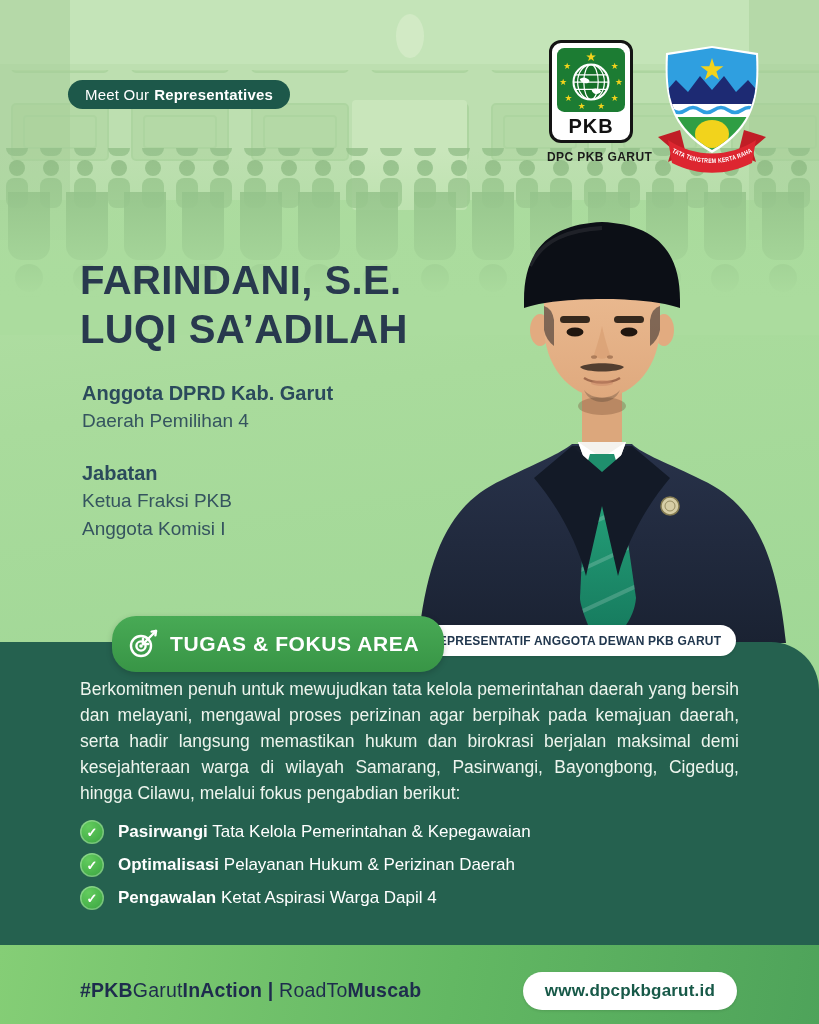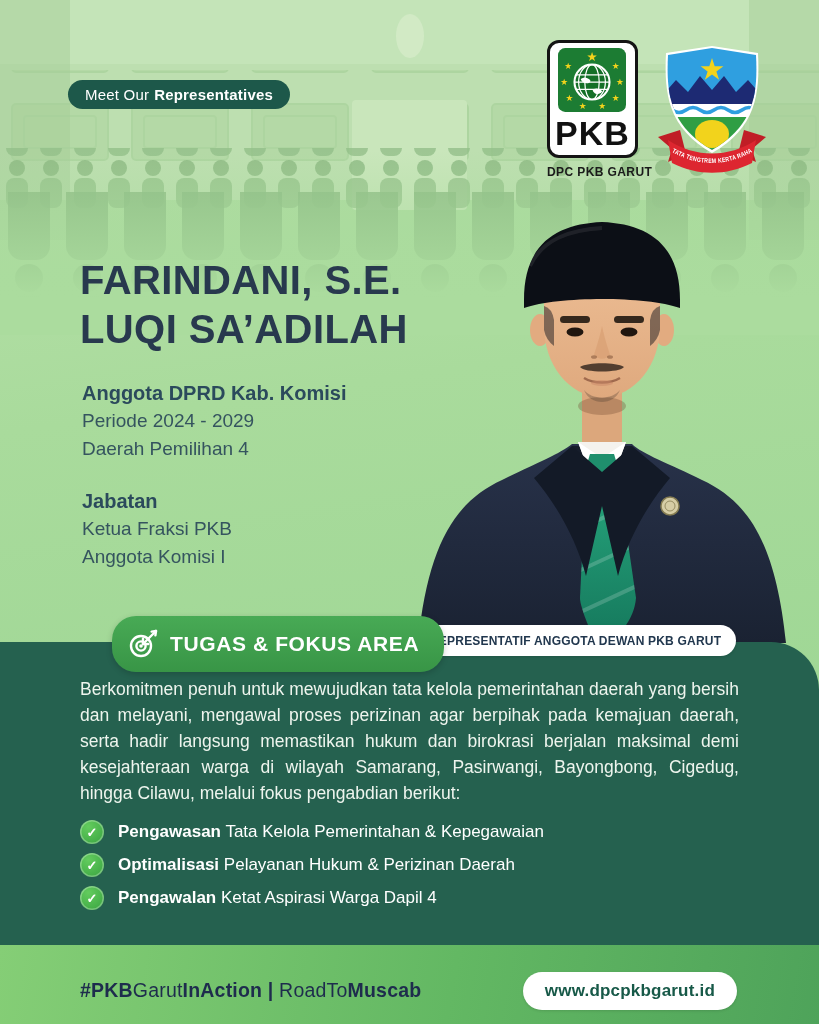--- a/index.html
+++ b/index.html
@@ -14,21 +14,21 @@
   .badge{
     position:absolute;left:68px;top:80px;z-index:4;
     background:#1d584a;color:#fff;border-radius:16px;
     padding:6px 17px;font-size:15px;letter-spacing:.2px;white-space:nowrap;
   }
   .badge .pre{font-weight:400;margin-right:5px;}
   .badge .bld{font-weight:700;}
   
   .pkb-block{position:absolute;left:547px;top:40px;width:88px;text-align:center;z-index:4;}
   .pkb-card{background:#fff;border:3px solid #141414;border-radius:12px;padding:5px 5px 3px;display:inline-block;}
-  .pkb-acronym{font-size:34px;font-weight:900;color:#111;letter-spacing:1px;line-height:1.05;font-stretch:condensed;}
+  .pkb-acronym{font-size:20px;font-weight:900;color:#111;letter-spacing:1px;line-height:1.05;font-stretch:condensed;}
   .pkb-caption{margin-top:7px;font-size:12px;font-weight:800;color:#1b1b1b;letter-spacing:.4px;white-space:nowrap;}
   .crest{position:absolute;left:654px;top:42px;z-index:4;}
   
   .name{position:absolute;left:80px;top:256px;z-index:3;font-size:40px;font-weight:800;
         color:#28394e;line-height:1.22;letter-spacing:.4px;}
   .info{position:absolute;left:82px;top:379px;z-index:3;font-size:19px;line-height:28px;color:#35545f;}
   .info .strong{font-weight:700;font-size:20px;color:#2b4a5c;}
   .info .gap{height:24px;}
   
   .portrait{position:absolute;left:384px;top:206px;z-index:2;}
@@ -181,22 +181,21 @@
       <textPath href="#ribArc" startOffset="2" textLength="96" lengthAdjust="spacingAndGlyphs">TATA TENGTREM KERTA RAHARJA</textPath>
     </text>
   </svg>
 
   <div class="name">
     <div>FARINDANI, S.E.</div>
     <div>LUQI SA’ADILAH</div>
   </div>
 
   <div class="info">
-    <div class="strong">Anggota DPRD Kab. Komisi</div>
-    <div>Periode 2024 - 2029</div>
+    <div class="strong">Anggota DPRD Kab. Garut</div>
     <div>Daerah Pemilihan 4</div>
     <div class="gap"></div>
     <div class="strong">Jabatan</div>
     <div>Ketua Fraksi PKB</div>
     <div>Anggota Komisi I</div>
   </div>
 
   <svg class="portrait" width="436" height="437" viewBox="0 0 436 437">
     <defs>
       <linearGradient id="suitG" x1="0" y1="0" x2="0" y2="1">
@@ -289,21 +288,21 @@
 
   <div class="tagline-pill">
     <span>REPRESENTATIF ANGGOTA DEWAN PKB GARUT</span>
   </div>
 
   <div class="dark-section">
     <p class="desc">Berkomitmen penuh untuk mewujudkan tata kelola pemerintahan daerah yang bersih dan melayani, mengawal proses perizinan agar berpihak pada kemajuan daerah, serta hadir langsung memastikan hukum dan birokrasi berjalan maksimal demi kesejahteraan warga di wilayah Samarang, Pasirwangi, Bayongbong, Cigedug, hingga Cilawu, melalui fokus pengabdian berikut:</p>
     <ul class="bullets">
       <li>
         <span class="check">✓</span>
-        <span><span class="b">Pengawasan</span><span> Tata Kelola Pemerintahan &amp; Kepegawaian</span></span>
+        <span><span class="b">Pasirwangi</span><span> Tata Kelola Pemerintahan &amp; Kepegawaian</span></span>
       </li>
       <li>
         <span class="check">✓</span>
         <span><span class="b">Optimalisasi</span><span> Pelayanan Hukum &amp; Perizinan Daerah</span></span>
       </li>
       <li>
         <span class="check">✓</span>
         <span><span class="b">Pengawalan</span><span> Ketat Aspirasi Warga Dapil 4</span></span>
       </li>
     </ul>

